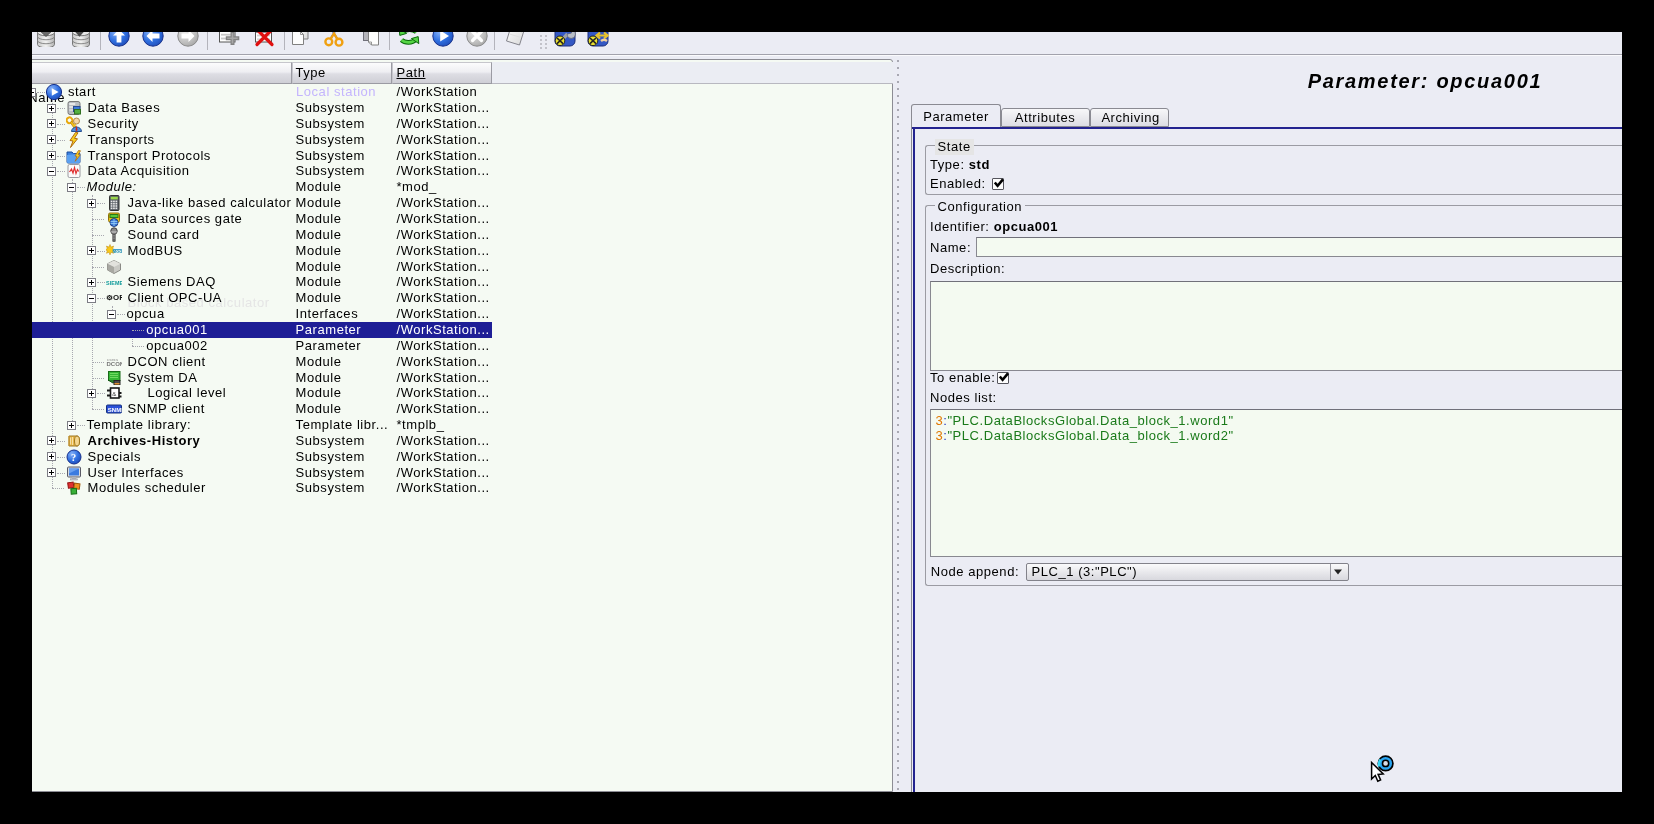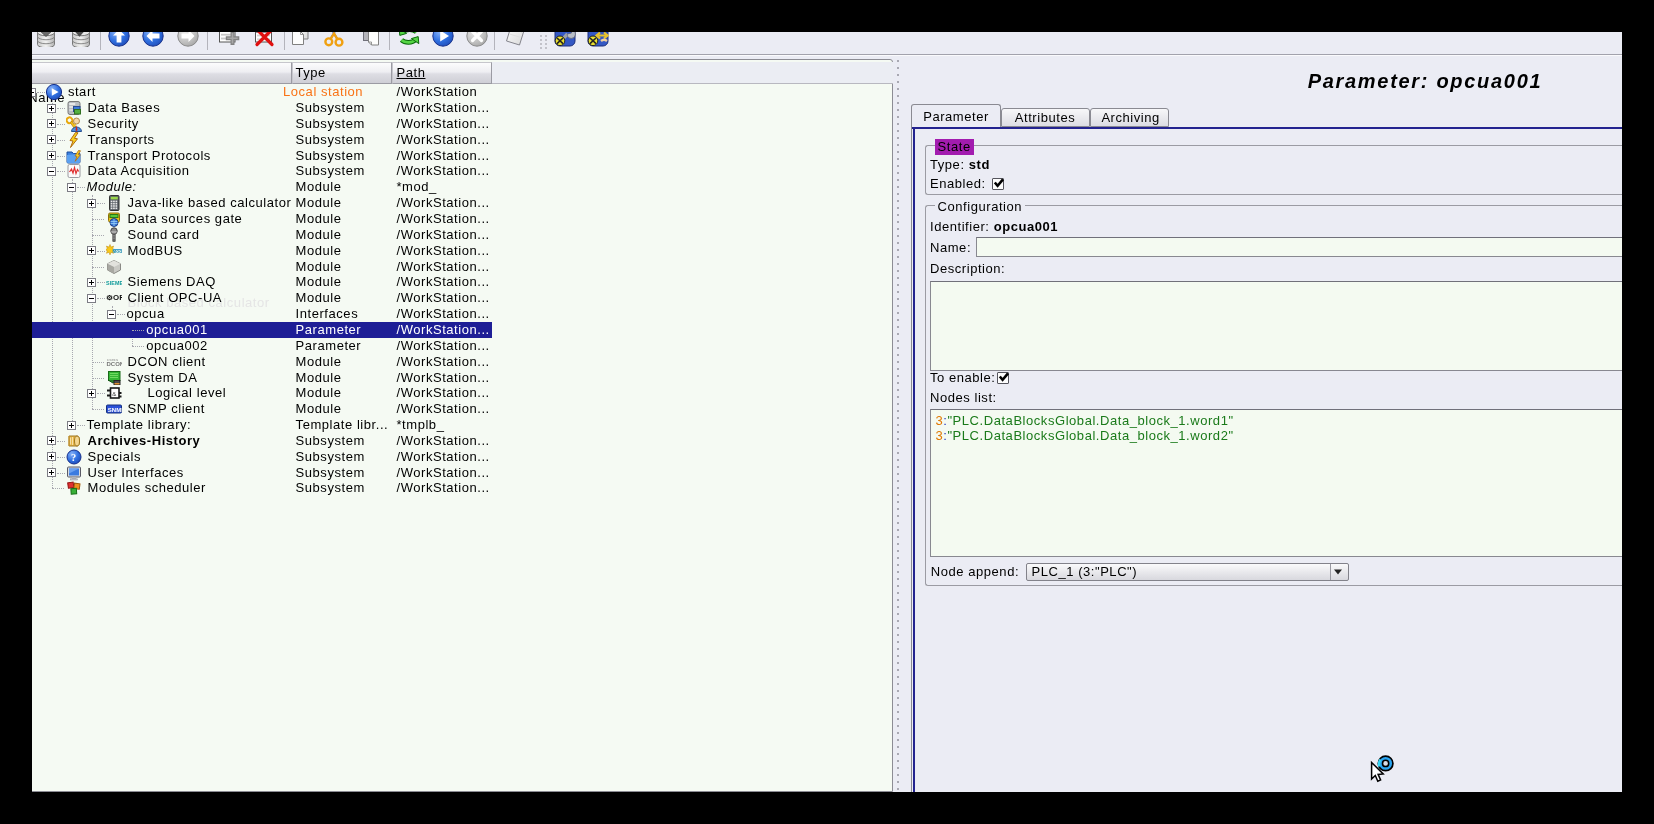--- a/index.html
+++ b/index.html
@@ -618,21 +618,21 @@
     <path d="M3,3.5 l10,0 -10,5 z" fill="#6aa0f0"></path>
     <rect x="6" y="12" width="4" height="1.8" fill="#b0b4bc"></rect>
     <rect x="4.5" y="13.8" width="7" height="1.2" fill="#c8ccd4" stroke="#8a8a94" stroke-width="0.5"></rect>
   </svg>
 <svg class="a" style="left:65.5px;top:480.45px;" width="16" height="16" viewBox="0 0 16 16">
     <rect x="2" y="2.5" width="5.5" height="5.5" fill="#e03030" stroke="#901010" transform="rotate(-8 4 5)"></rect>
     <rect x="8.2" y="3.5" width="5.5" height="5.5" fill="#f09020" stroke="#a05808" transform="rotate(7 11 6)"></rect>
     <rect x="5" y="8.5" width="5.5" height="5.5" fill="#38b038" stroke="#187018" transform="rotate(-4 8 11)"></rect>
   </svg>
 <div class="t" style="left:67.9px;top:84.2px;color:#000;">start</div>
-<div class="t" style="left:283px;top:84.2px;color:#f97316;">Local station</div>
+<div class="t" style="left:296px;top:84.2px;color:#c4b5fd;">Local station</div>
 <div class="t" style="left:396.5px;top:84.2px;color:#000;">/WorkStation</div>
 <div class="t" style="left:87.5px;top:100.0px;color:#000;">Data Bases</div>
 <div class="t" style="left:295.6px;top:100.0px;color:#000;">Subsystem</div>
 <div class="t" style="left:396.5px;top:100.0px;color:#000;">/WorkStation...</div>
 <div class="t" style="left:87.5px;top:115.9px;color:#000;">Security</div>
 <div class="t" style="left:295.6px;top:115.9px;color:#000;">Subsystem</div>
 <div class="t" style="left:396.5px;top:115.9px;color:#000;">/WorkStation...</div>
 <div class="t" style="left:87.5px;top:131.8px;color:#000;">Transports</div>
 <div class="t" style="left:295.6px;top:131.8px;color:#000;">Subsystem</div>
 <div class="t" style="left:396.5px;top:131.8px;color:#000;">/WorkStation...</div>
@@ -706,21 +706,21 @@
 <div class="a" style="left:1000.5px;top:107.5px;width:89px;height:19.5px;background:linear-gradient(#f7f7f9,#dddde3);border:1px solid #8a8a92;border-radius:3px 3px 0 0;box-sizing:border-box;"></div>
 <div class="a" style="left:1089.5px;top:107.5px;width:79px;height:19.5px;background:linear-gradient(#f7f7f9,#dddde3);border:1px solid #8a8a92;border-radius:3px 3px 0 0;box-sizing:border-box;"></div>
 <div class="a" style="left:911px;top:103.5px;width:89.5px;height:23.5px;background:#ebecf4;border:1px solid #8a8a92;border-bottom:none;border-radius:3px 3px 0 0;box-sizing:border-box;"></div>
 <div class="pt" style="left:923.2px;top:109px;">Parameter</div>
 <div class="pt" style="left:1014.8px;top:110px;">Attributes</div>
 <div class="pt" style="left:1101.4px;top:110px;">Archiving</div>
 <div class="a" style="left:912px;top:127px;width:710px;height:2px;background:#23238f;"></div>
 <div class="a" style="left:913px;top:127px;width:2px;height:665px;background:#23238f;"></div>
 <div class="a" style="left:911px;top:127px;width:1px;height:665px;background:#8a8a92;"></div>
 <div class="a" style="left:925.3px;top:145.3px;width:697px;height:49.5px;border:1px solid #9b9ba3;border-right:none;border-radius:3px 0 0 3px;box-sizing:border-box;"></div>
-<div class="pt" style="left:934.6px;top:138.5px;background:#a21caf;padding:0 3px;">State</div>
+<div class="pt" style="left:934.6px;top:138.5px;background:#e5e5e5;padding:0 3px;">State</div>
 <div class="pt" style="left:930px;top:157px;">Type: <b>std</b></div>
 <div class="pt" style="left:930px;top:175.5px;">Enabled:</div>
 <div class="a" style="left:991.5px;top:177.5px;width:12px;height:12px;background:#fdfdfd;border:1px solid #55555d;border-radius:1px;box-sizing:border-box;"></div>
 <svg class="a" style="left:991.5px;top:175.5px;" width="14" height="14" viewBox="0 0 14 14">
     <path d="M2.8,6.5 L5.6,9.8 L11,3.4" fill="none" stroke="#000" stroke-width="2.6"></path>
   </svg>
 <div class="a" style="left:925.3px;top:205.3px;width:697px;height:380.5px;border:1px solid #9b9ba3;border-right:none;border-radius:3px 0 0 3px;box-sizing:border-box;"></div>
 <div class="pt" style="left:934.6px;top:198.5px;background:#ebecf4;padding:0 3px;">Configuration</div>
 <div class="pt" style="left:930px;top:219px;">Identifier: <b>opcua001</b></div>
 <div class="pt" style="left:930px;top:240px;">Name:</div>

